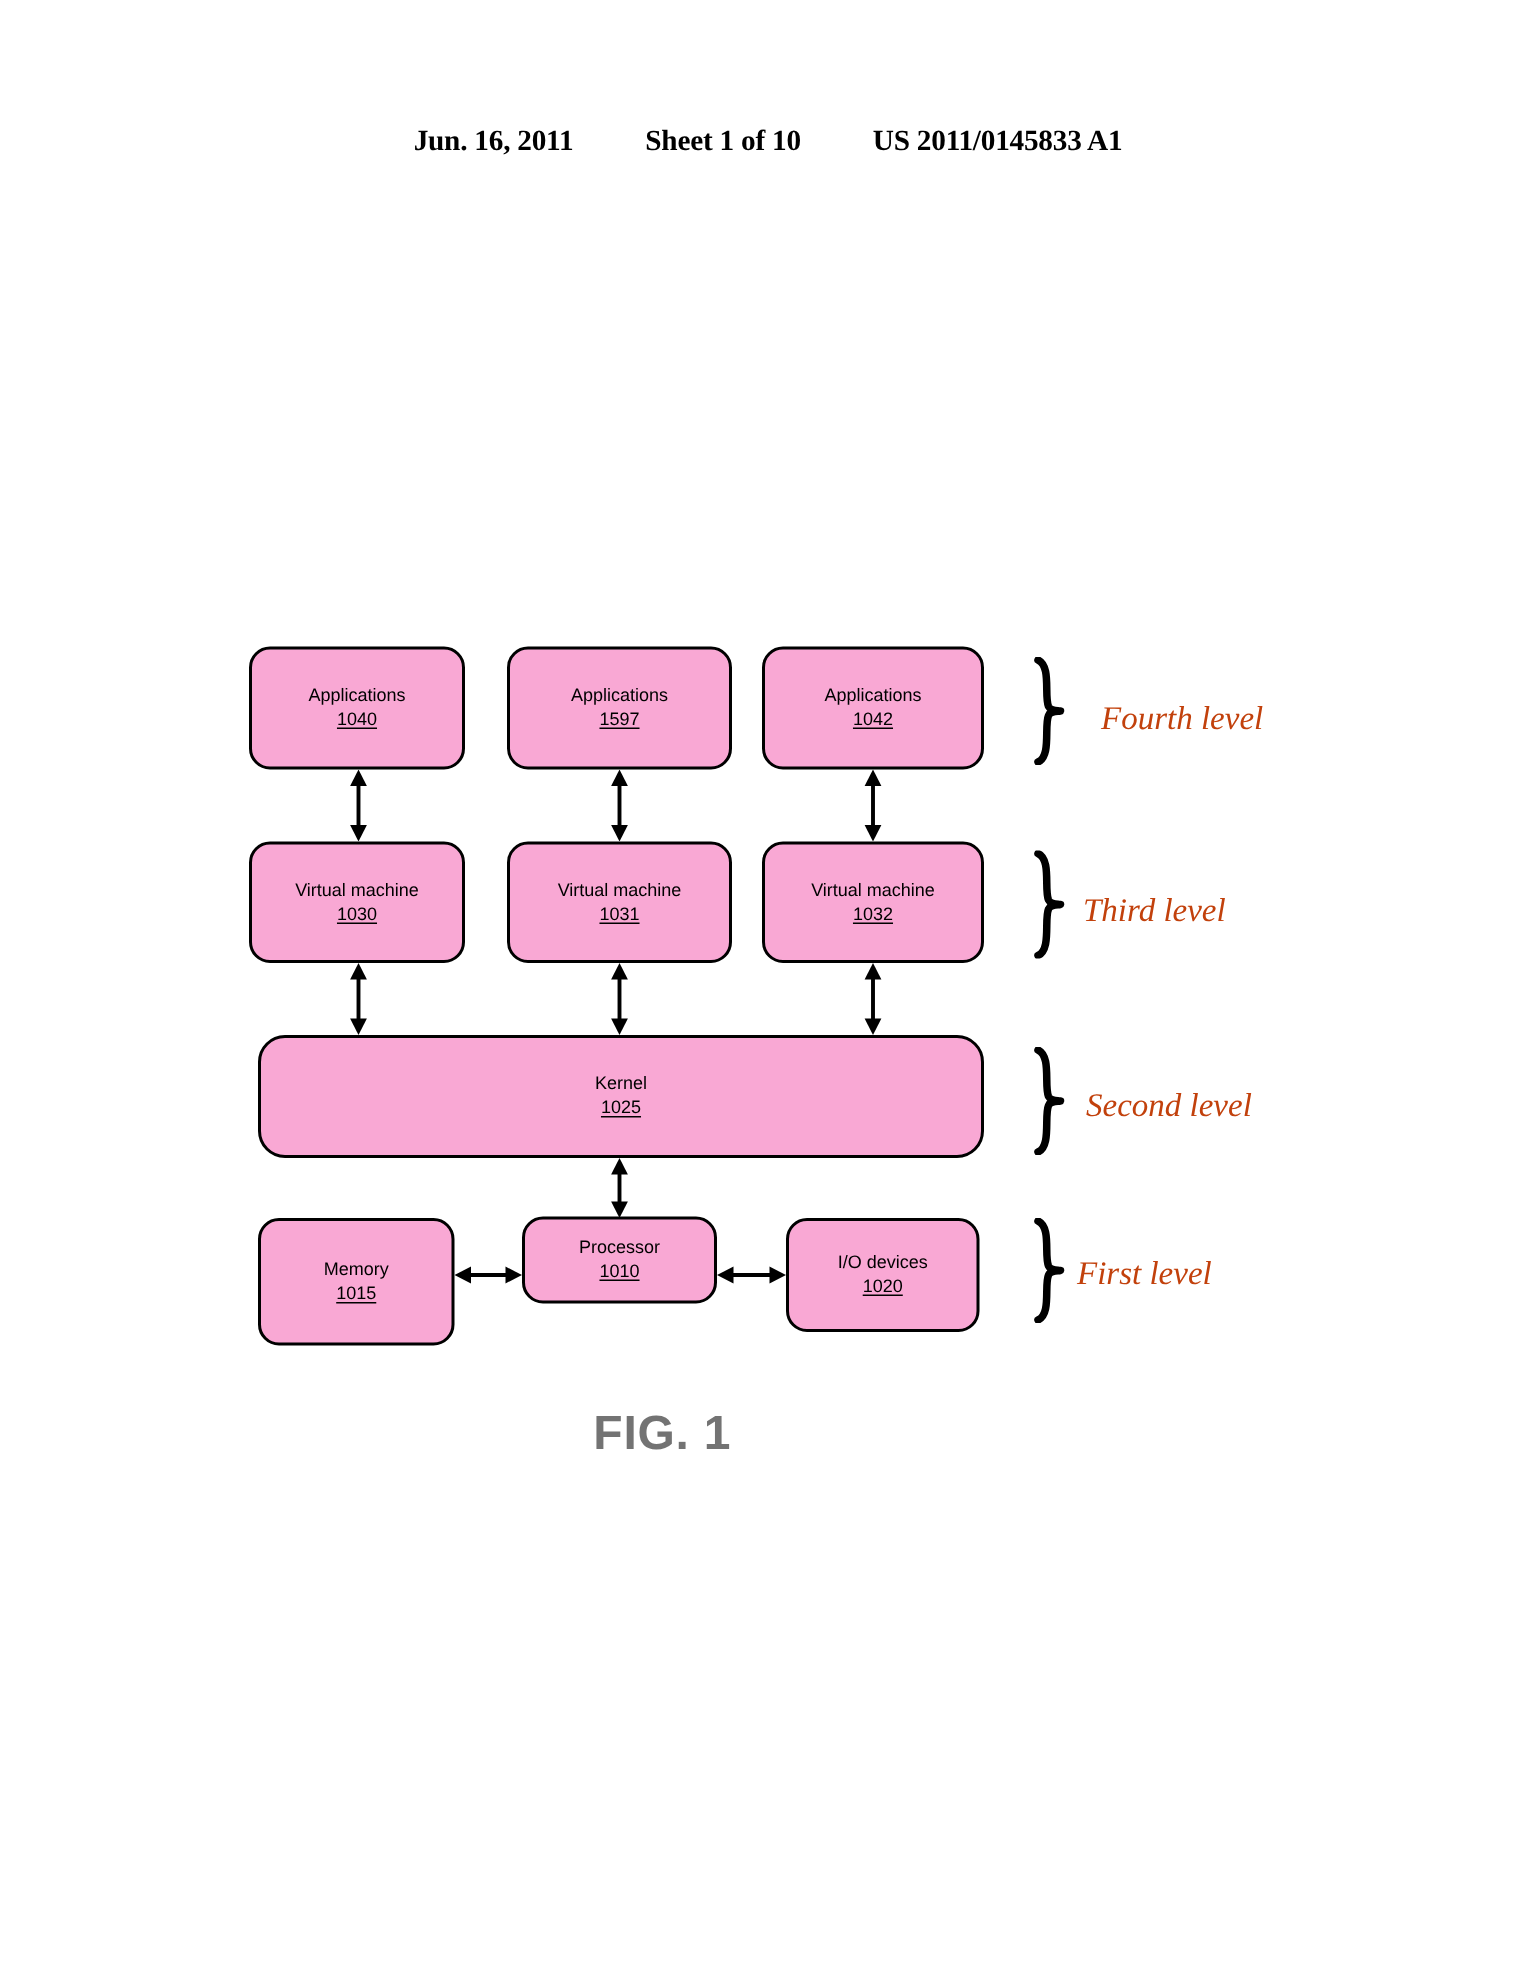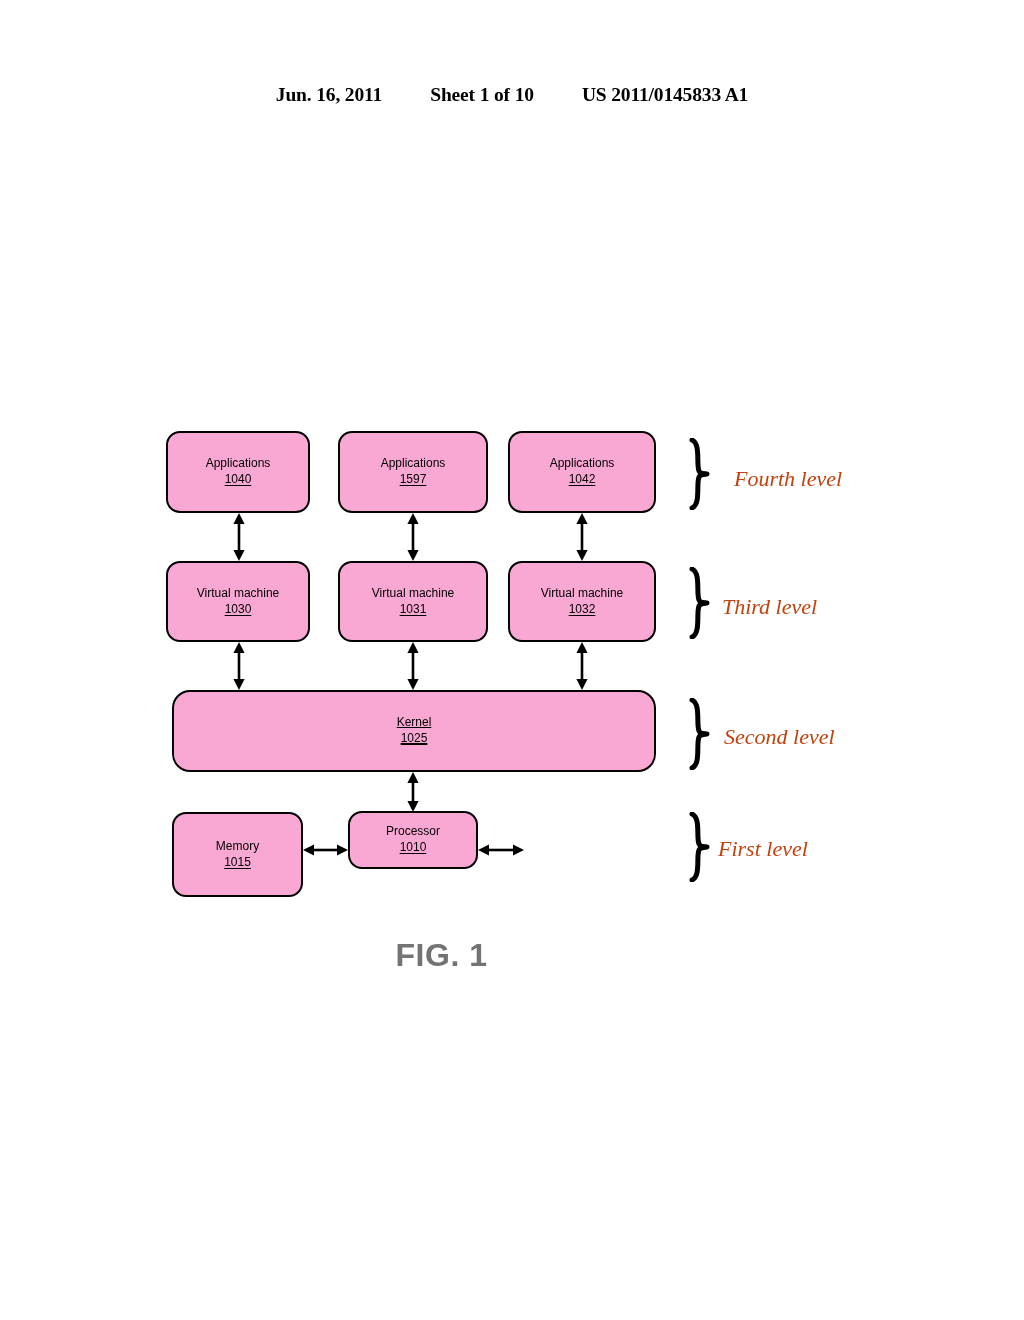--- a/index.html
+++ b/index.html
@@ -193,21 +193,21 @@
   </div>
 
   <div class="varrow" style="left:571px; top:642px; height:48px;">
     <svg width="22" height="48" viewBox="0 0 22 48">
       <line x1="11" y1="9" x2="11" y2="39" stroke="#000" stroke-width="2.6"></line>
       <polygon points="11,0 5.4,11 16.6,11" fill="#000"></polygon>
       <polygon points="11,48 5.4,37 16.6,37" fill="#000"></polygon>
     </svg>
   </div>
 
-  <div class="box" style="left:172px; top:690px; width:484px; height:82px; border-radius:18px;text-decoration:underline;">
+  <div class="box" style="left:172px; top:690px; width:484px; height:82px; border-radius:18px;">
     <span class="lbl">Kernel</span>
     <span class="ref">1025</span>
   </div>
 
   <div class="varrow" style="left:402px; top:772px; height:40px;">
     <svg width="22" height="40" viewBox="0 0 22 40">
       <line x1="11" y1="9" x2="11" y2="31" stroke="#000" stroke-width="2.6"></line>
       <polygon points="11,0 5.4,11 16.6,11" fill="#000"></polygon>
       <polygon points="11,40 5.4,29 16.6,29" fill="#000"></polygon>
     </svg>
@@ -216,20 +216,24 @@
   <div class="box" style="left:172px; top:812px; width:131px; height:85px;">
     <span class="lbl">Memory</span>
     <span class="ref">1015</span>
   </div>
 
   <div class="box" style="left:348px; top:811px; width:130px; height:58px;">
     <span class="lbl">Processor</span>
     <span class="ref">1010</span>
   </div>
 
+  <div class="box" style="left:524px; top:812px; width:129px; height:76px;">
+    <span class="lbl">I/O devices</span>
+    <span class="ref">1020</span>
+  </div>
 
   <div class="harrow" style="left:303px; top:839px; width:45px;">
     <svg width="45" height="22" viewBox="0 0 45 22">
       <line x1="9" y1="11" x2="36" y2="11" stroke="#000" stroke-width="2.6"></line>
       <polygon points="0,11 11,5.4 11,16.6" fill="#000"></polygon>
       <polygon points="45,11 34,5.4 34,16.6" fill="#000"></polygon>
     </svg>
   </div>
 
   <div class="harrow" style="left:478px; top:839px; width:46px;">

